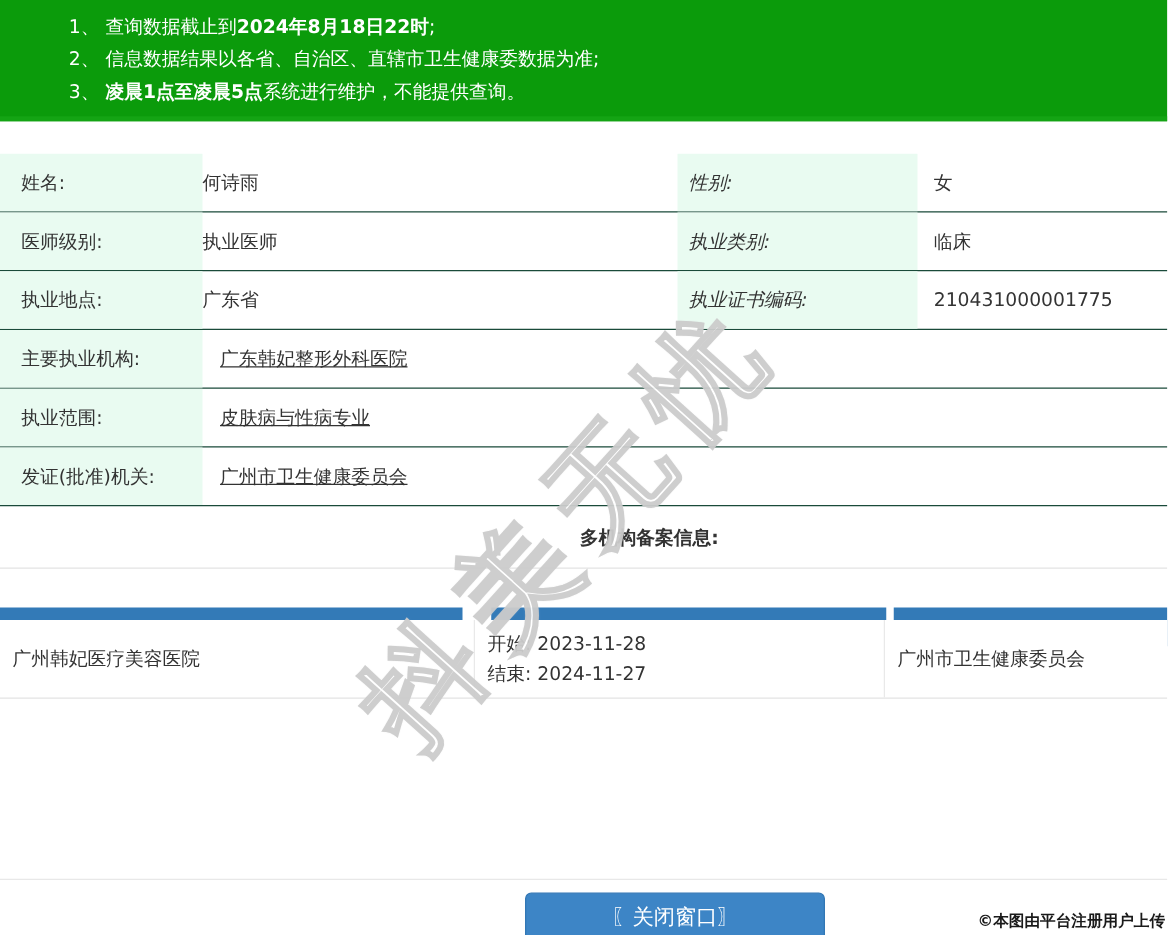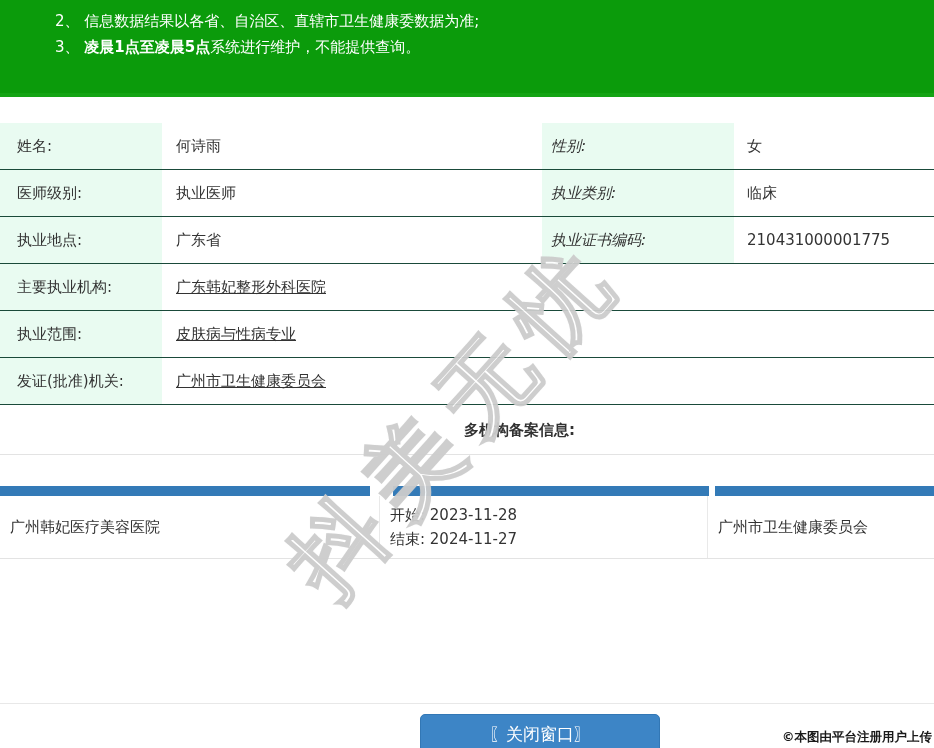--- a/index.html
+++ b/index.html
@@ -9,21 +9,21 @@
   
   .banner{position:absolute;left:0;top:0;width:934px;height:97px;background:#0b9b0b;border-bottom:4px solid #14a414;box-sizing:border-box;}
   .banner-inner{padding:8px 0 0 55px;}
   .banner-line{color:#ffffff;font-size:15px;line-height:26px;white-space:nowrap;}
   .banner-line b{font-weight:bold;}
 
   
   .detail{position:absolute;left:0;top:123px;width:934px;}
   .drow{display:flex;height:46px;border-bottom:1px solid #1a4a3a;align-items:stretch;}
   .dlabel{width:162px;background:#e9fbf1;display:flex;align-items:center;padding-left:17px;box-sizing:border-box;font-size:15px;}
-  .dval1{width:380px;display:flex;align-items:center;padding-left:14px;box-sizing:border-box;font-size:15px;}
+  .dval1{width:380px;display:flex;align-items:center;box-sizing:border-box;font-size:15px;}
   .dlabel2{width:192px;background:#e9fbf1;display:flex;align-items:center;padding-left:9px;box-sizing:border-box;font-size:15px;font-style:italic;}
   .dval2{flex:1;display:flex;align-items:center;padding-left:13px;box-sizing:border-box;font-size:15px;}
   .dvalwide{flex:1;display:flex;align-items:center;padding-left:14px;box-sizing:border-box;font-size:15px;text-decoration:underline;}
 
   
   .section-title{position:absolute;left:0;top:406px;width:934px;height:49px;line-height:49px;text-align:center;padding-left:105px;box-sizing:border-box;font-weight:bold;font-size:15px;border-bottom:1px solid #e3e3e3;}
 
   
   .ftable-head{position:absolute;left:0;top:486px;width:934px;height:31px;display:flex;}
   .fh{background:#337ab7;color:#000000;font-size:10px;display:flex;align-items:center;box-sizing:border-box;}
@@ -44,20 +44,21 @@
   
   .watermark{position:absolute;left:178px;top:356px;width:560px;height:130px;text-align:center;transform:rotate(-48deg);font-size:92px;font-weight:bold;letter-spacing:18px;color:#ffffff;-webkit-text-stroke:2px #cccccc;text-shadow:0 0 2px #cfcfcf;opacity:0.95;pointer-events:none;z-index:9;white-space:nowrap;}
 </style>
 </head>
 <body>
 
 <div class="page">
 
   <div class="banner">
     <div class="banner-inner">
+      <div class="banner-line"><span>1、 查询数据截止到</span><b>2024年8月18日22时</b><span>;</span></div>
       <div class="banner-line"><span>2、 信息数据结果以各省、自治区、直辖市卫生健康委数据为准;</span><b></b><span></span></div>
       <div class="banner-line"><span>3、 </span><b>凌晨1点至凌晨5点</b><span>系统进行维护，不能提供查询。</span></div>
     </div>
   </div>
 
   <div class="detail">
     <div class="drow">
       <div class="dlabel">姓名:</div>
       <div class="dval1">何诗雨</div>
       <div class="dlabel2">性别:</div>

